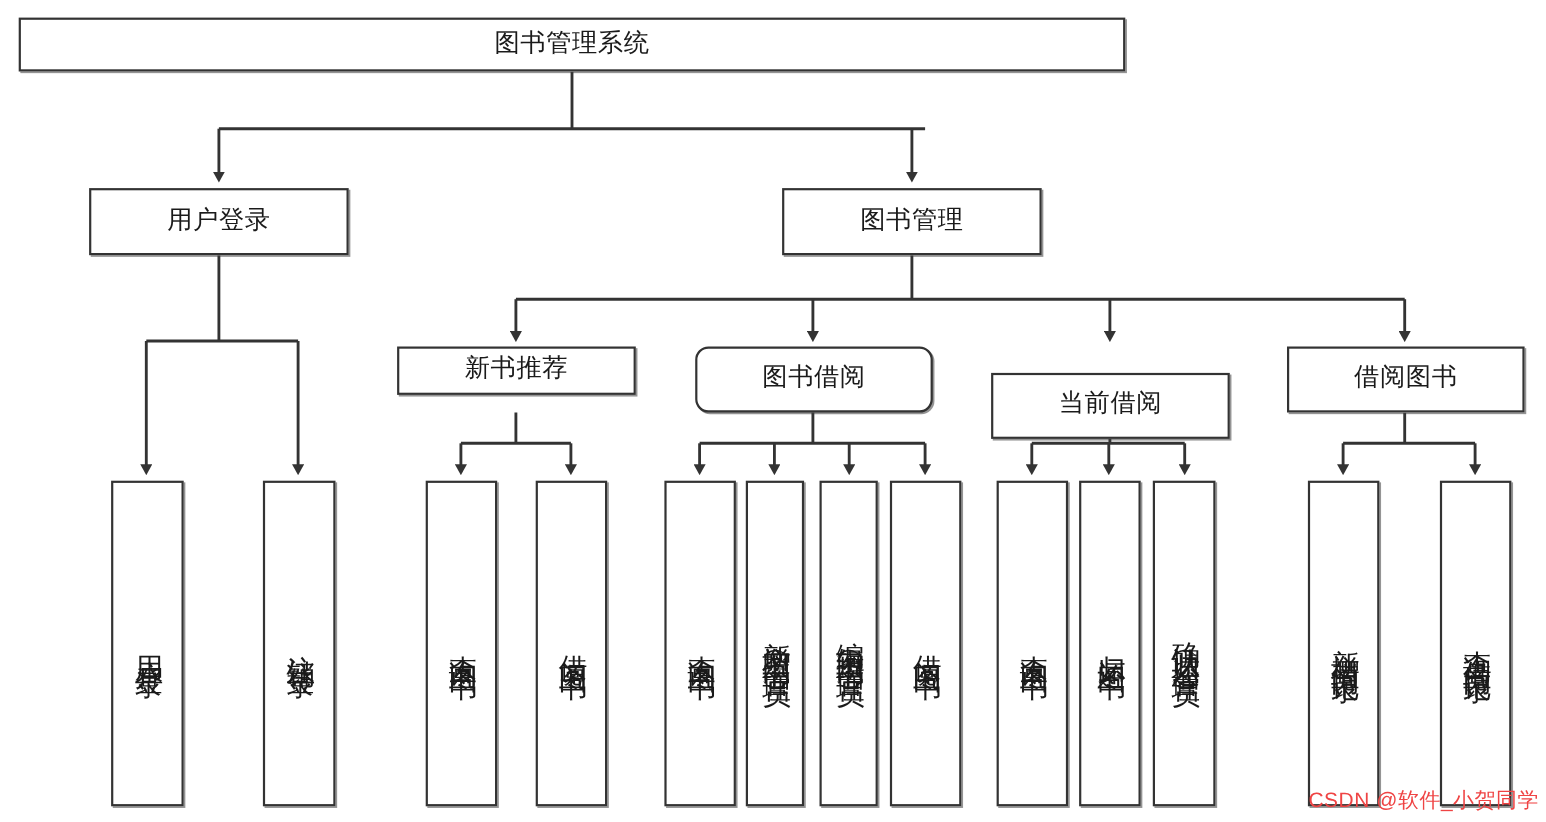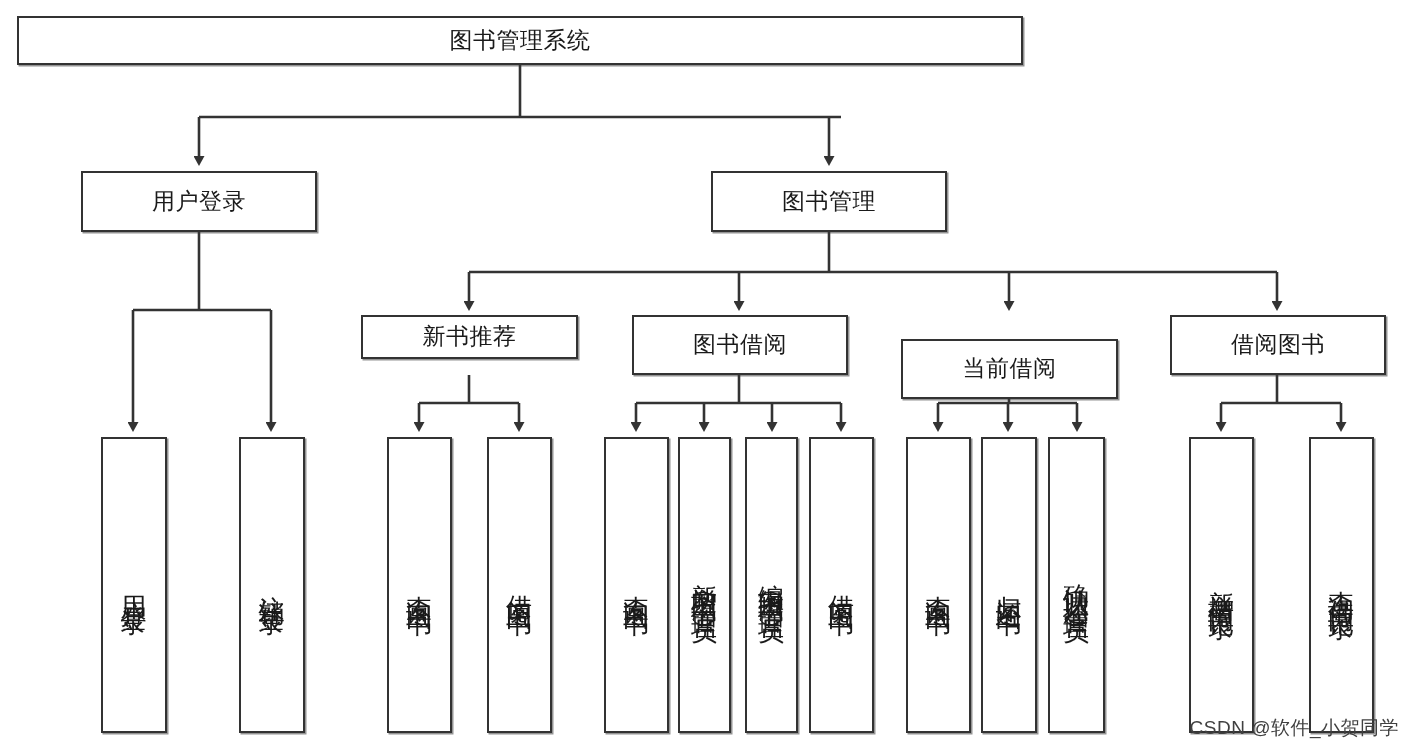--- a/index.html
+++ b/index.html
@@ -34,20 +34,21 @@
     align-items: center;
     justify-content: center;
     color: #1a1a1a;
     box-shadow: 1.5px 1.5px 0 0 rgba(60,60,60,0.55);
   }
   .node .label {
     display: block;
     text-align: center;
     line-height: 1.28;
     letter-spacing: 0.5px;
+    font-family: Liberation Mono, monospace;
   }
   .node.horiz .label {
     font-size: 23px;
   }
   .node.vert {
     align-items: center;
     justify-content: center;
     padding: 6px 0;
   }
   .node.vert .label {
@@ -56,21 +57,21 @@
     font-size: 26px;
     letter-spacing: 5px;
     line-height: 1.0;
     max-height: 100%;
   }
   .watermark {
     position: absolute;
     right: 6px;
     bottom: 6px;
     font-size: 19px;
-    color: #404040;
+    color: #ef4444;
     letter-spacing: 0.5px;
     white-space: nowrap;
     z-index: 5;
   }
 </style>
 </head>
 <body>
 
 <div id="canvas">
 
@@ -131,21 +132,21 @@
   <div class="node horiz" style="left:81px; top:171px; width:236px; height:61px;">
     <span class="label">用户登录</span>
   </div>
   <div class="node horiz" style="left:711px; top:171px; width:236px; height:61px;">
     <span class="label">图书管理</span>
   </div>
 
   <div class="node horiz" style="left:361px; top:315px; width:217px; height:44px;">
     <span class="label">新书推荐</span>
   </div>
-  <div class="node horiz" style="left:632px; top:315px; width:216px; height:60px;">
+  <div class="node horiz" style="left:632px; top:315px; width:216px; height:60px;border-radius:12px;">
     <span class="label">图书借阅</span>
   </div>
   <div class="node horiz" style="left:901px; top:315px; width:217px; height:60px;margin-top:24px;">
     <span class="label">当前借阅</span>
   </div>
   <div class="node horiz" style="left:1170px; top:315px; width:216px; height:60px;">
     <span class="label">借阅图书</span>
   </div>
 
   <div class="node vert" style="left:101px; top:437px; width:66px; height:296px;">

